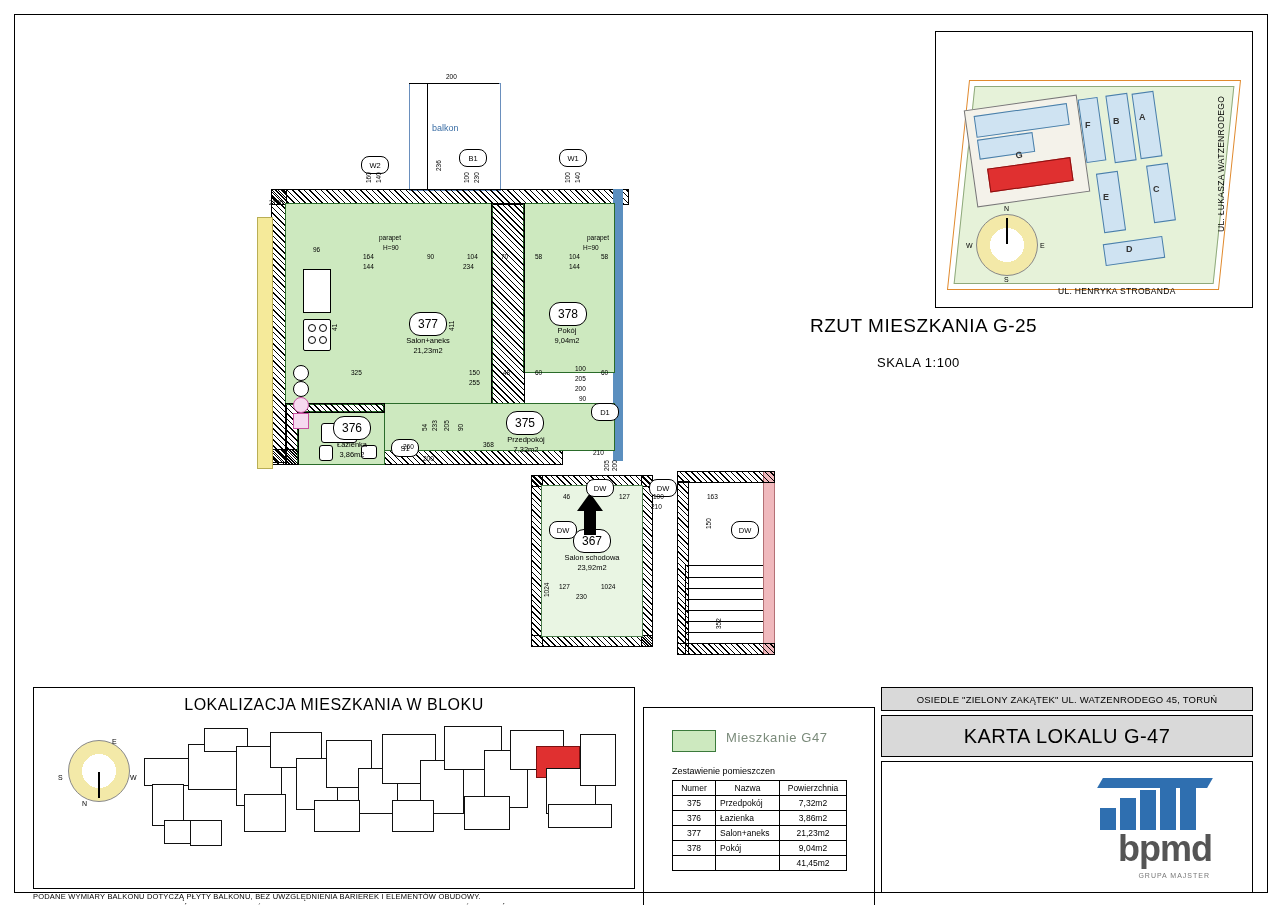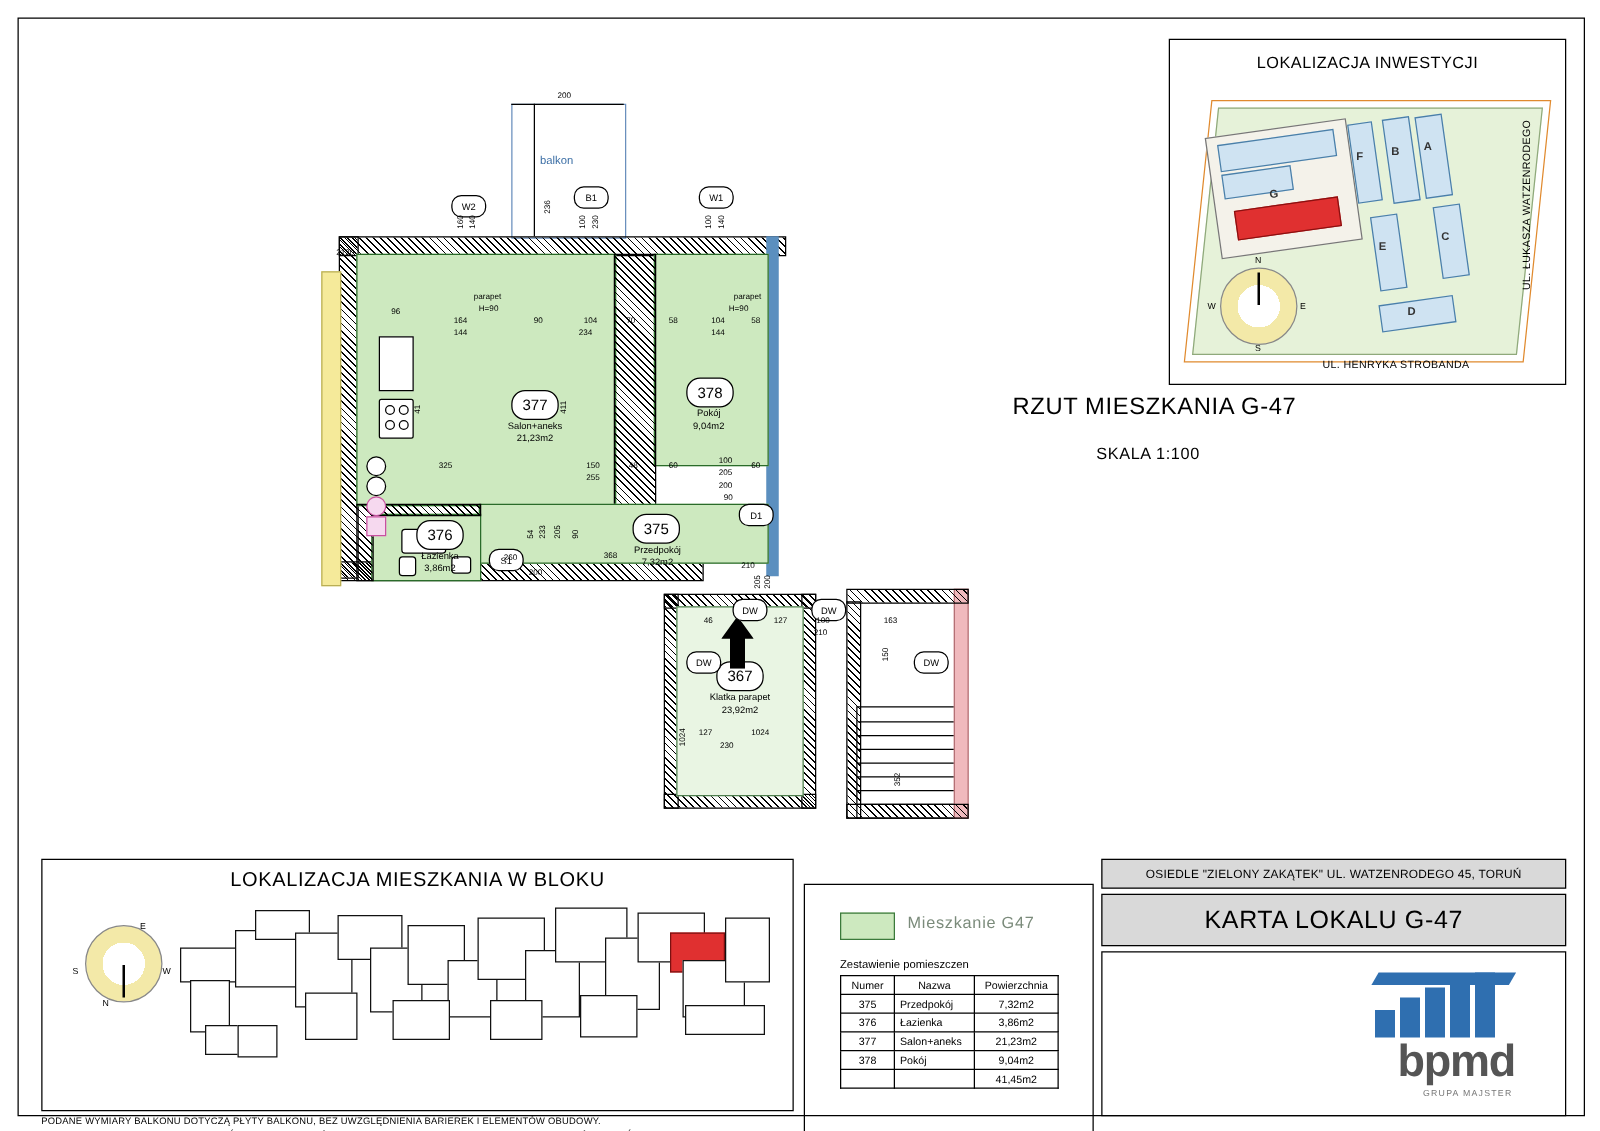--- a/index.html
+++ b/index.html
@@ -86,21 +86,20 @@
   .lb{position:absolute;bottom:0;background:#2f6fb0;}
   .bpmd{position:absolute;right:40px;top:66px;font-size:36px;font-weight:bold;color:#555;letter-spacing:-1px;}
   .grupa{position:absolute;right:42px;top:110px;font-size:7px;color:#777;letter-spacing:1px;}
 </style>
 </head>
 <body>
 
 <div class="sheet">
 
   <div class="abs loc-inv">
-    <div class="loc-inv-title">LOKALIZACJA INWESTYCJI</div>
 
     <div class="site">
       <div class="site-green"></div>
 
       <div class="abs" style="left:4px;top:12px;width:270px;height:208px;border:1.5px solid #e08a2e;transform:skewX(-6deg);"></div>
 
       <div class="abs" style="left:16px;top:34px;width:112px;height:96px;border:1px solid #777;background:#f4f2ea;transform:rotate(-8deg);">
         <div class="blk" style="left:8px;top:6px;width:92px;height:20px;"></div>
         <div class="blk" style="left:8px;top:30px;width:54px;height:18px;"></div>
         <div class="blk hl" style="left:14px;top:60px;width:82px;height:22px;"></div>
@@ -213,21 +212,21 @@
     <div class="tagc" style="left:302px;top:385px;">376</div>
     <div class="roomtxt" style="left:288px;top:409px;width:66px;">Łazienka</div>
     <div class="roomtxt" style="left:288px;top:419px;width:66px;">3,86m2</div>
 
     <div class="hatch" style="left:500px;top:444px;width:10px;height:170px;"></div>
     <div class="hatch" style="left:500px;top:444px;width:120px;height:10px;"></div>
     <div class="hatch" style="left:610px;top:444px;width:10px;height:170px;"></div>
     <div class="hatch" style="left:500px;top:604px;width:120px;height:10px;"></div>
     <div class="roomlite" style="left:510px;top:454px;width:100px;height:150px;"></div>
     <div class="tagc" style="left:542px;top:498px;">367</div>
-    <div class="roomtxt" style="left:518px;top:522px;width:86px;">Klatka parapet</div>
+    <div class="roomtxt" style="left:518px;top:522px;width:86px;">Salon schodowa</div>
     <div class="roomtxt" style="left:518px;top:532px;width:86px;">23,92m2</div>
 
     <svg class="abs" style="left:546px;top:462px;width:26px;height:42px;" viewBox="0 0 26 42">
       <polygon points="13,0 26,18 19,18 19,42 7,42 7,18 0,18" fill="#000"></polygon>
     </svg>
 
     <div class="stairs" style="left:654px;top:534px;width:78px;height:88px;">
       <div class="stair-step" style="top:11px;"></div>
       <div class="stair-step" style="top:22px;"></div>
       <div class="stair-step" style="top:33px;"></div>
@@ -290,21 +289,21 @@
     <div class="dim" style="left:676px;top:462px;">163</div>
     <div class="dimv" style="left:674px;top:498px;">150</div>
     <div class="dim" style="left:528px;top:552px;">127</div>
     <div class="dim" style="left:570px;top:552px;">1024</div>
     <div class="dim" style="left:545px;top:562px;">230</div>
     <div class="dimv" style="left:512px;top:566px;">1024</div>
     <div class="dimv" style="left:684px;top:598px;">352</div>
     <div class="dim" style="left:238px;top:168px;">2120</div>
   </div>
 
-  <div class="abs rzut">RZUT MIESZKANIA  G-47</div>
+  <div class="abs rzut">RZUT MIESZKANIA  G-25</div>
   <div class="abs skala">SKALA 1:100</div>
 
   <div class="abs blok">
     <div class="blok-title">LOKALIZACJA MIESZKANIA W BLOKU</div>
 
     <div class="compass" style="left:34px;top:52px;">
       <div class="rose"></div>
       <div class="needle" style="top:auto;bottom:4px;"></div>
       <div class="lbl" style="left:44px;top:-2px;">E</div>
       <div class="lbl" style="left:14px;top:60px;">N</div>

